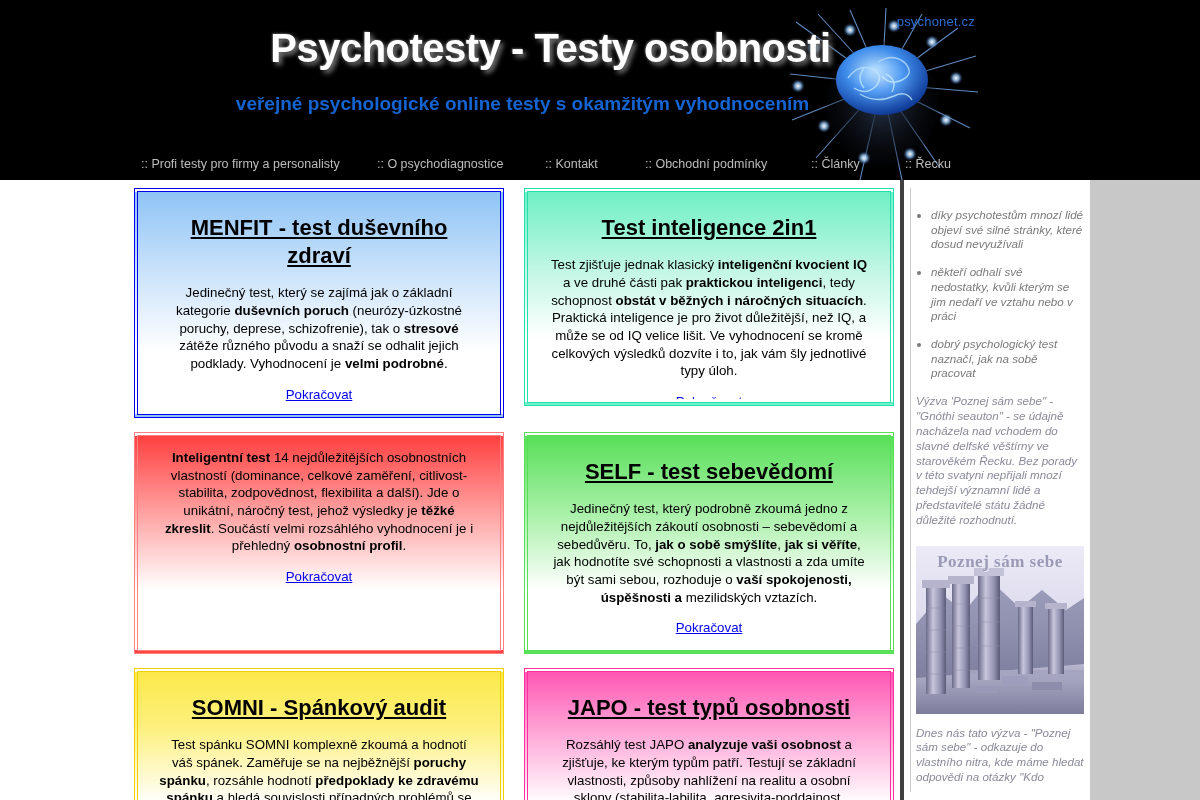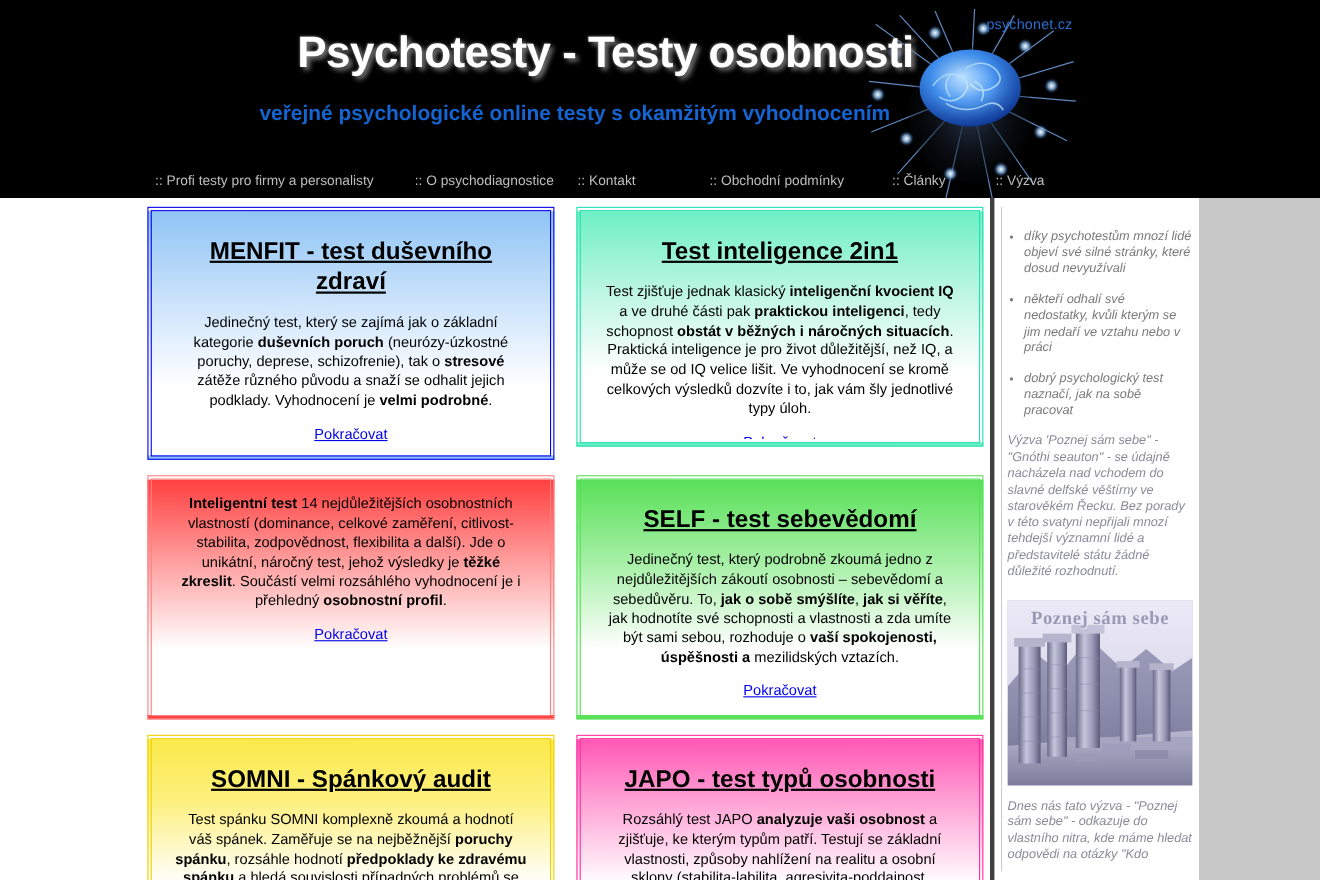--- a/index.html
+++ b/index.html
@@ -361,24 +361,24 @@
       </div>
 
       <div id="logo-domain">psychonet.cz</div>
 
       <div id="site-title">Psychotesty - Testy osobnosti</div>
       <div id="site-subtitle">veřejné psychologické online testy s okamžitým vyhodnocením</div>
 
       <nav id="topnav">
           <a class="nav-link" href="#" style="left: 141px;">:: Profi testy pro firmy a personalisty</a>
           <a class="nav-link" href="#" style="left: 377px;">:: O psychodiagnostice</a>
-          <a class="nav-link" href="#" style="left: 525px;">:: Kontakt</a>
+          <a class="nav-link" href="#" style="left: 545px;">:: Kontakt</a>
           <a class="nav-link" href="#" style="left: 645px;">:: Obchodní podmínky</a>
           <a class="nav-link" href="#" style="left: 811px; text-align: right;">:: Články</a>
-          <a class="nav-link" href="#" style="left: 905px;">:: Výzva</a>
+          <a class="nav-link" href="#" style="left: 905px;">:: Řecku</a>
         </nav>
     </div>
   </div>
 
   <div id="content">
     <div id="content-inner">
 
       <div id="cards">
 
         <div class="card" id="card-menfit">

